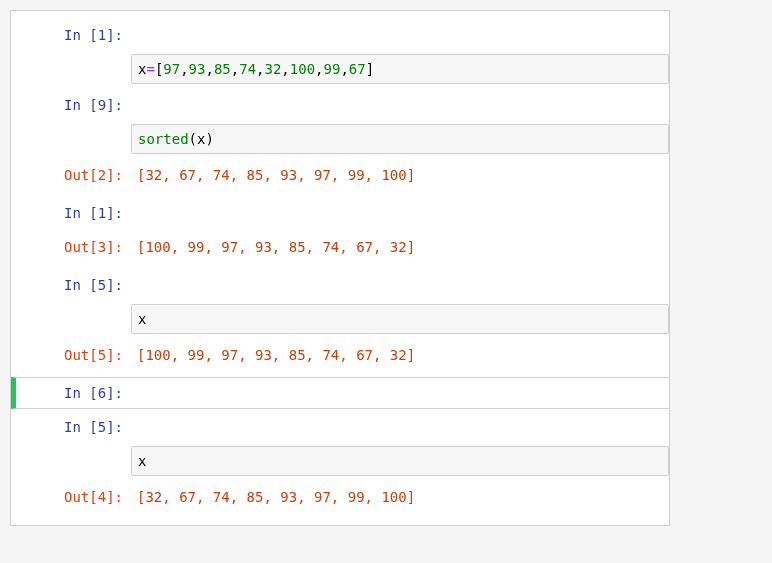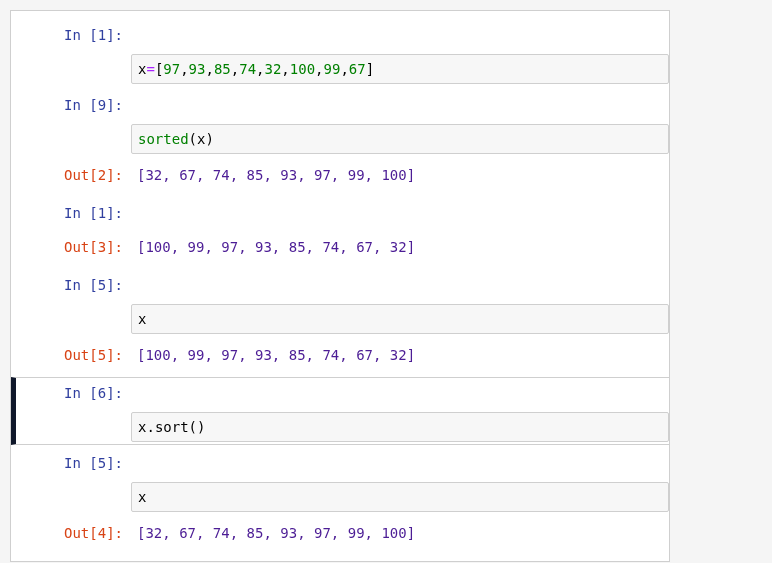--- a/index.html
+++ b/index.html
@@ -18,21 +18,21 @@
 }
 .cell {
   display: flex;
   align-items: flex-start;
   padding: 2px 0;
   border-left: 5px solid transparent;
   border-top: 1px solid transparent;
   border-bottom: 1px solid transparent;
 }
 .cell.selected {
-  border-left: 5px solid #0f172a;
+  border-left: 5px solid #22c55e;
   border-top: 1px solid #cfcfcf;
   border-bottom: 1px solid #cfcfcf;
   background: #fff;
 }
 .prompt {
   width: 115px;
   min-width: 115px;
   text-align: right;
   padding: 5px 8px 5px 0;
   font-family: "DejaVu Sans Mono", Consolas, Monaco, monospace;
@@ -53,21 +53,21 @@
   line-height: 18px;
   white-space: pre;
   margin-right: 0;
   margin-top: 32px;
 }
 .output-area {
   flex: 1;
   padding: 5px 6px;
   font-family: "DejaVu Sans Mono", Consolas, Monaco, monospace;
   font-size: 14px;
-  color: #4c1d95;
+  color: #c2410c;
   white-space: pre;
 }
 .cell.output-cell { margin-bottom: 6px; }
 .cell.input-cell { margin-bottom: 2px; margin-top: 2px; }
 .tok-name { color: #000; }
 .tok-op { color: #aa22ff; }
 .tok-punc { color: #000; }
 .tok-num { color: #008000; }
 .tok-func { color: #008000; }
 .tok-kw { color: #008000; font-weight: bold; }
@@ -99,21 +99,20 @@
     <div class="cell input-cell">
       <div class="prompt in-prompt">In  [5]:</div>
       <div class="input-area"><span class="tok-name">x</span></div>
     </div>
     <div class="cell output-cell">
       <div class="prompt out-prompt">Out[5]:</div>
       <div class="output-area">[100, 99, 97, 93, 85, 74, 67, 32]</div>
     </div>
     <div class="cell input-cell selected">
       <div class="prompt in-prompt">In  [6]:</div>
-      <div class="input-area"><span class="tok-name">x</span><span class="tok-punc">.</span><span class="tok-name">sort</span><span class="tok-punc">(</span><span class="tok-punc">)</span></div>
     </div>
     <div class="cell input-cell">
       <div class="prompt in-prompt">In  [5]:</div>
       <div class="input-area"><span class="tok-name">x</span></div>
     </div>
     <div class="cell output-cell">
       <div class="prompt out-prompt">Out[4]:</div>
       <div class="output-area">[32, 67, 74, 85, 93, 97, 99, 100]</div>
     </div>
   </div>

